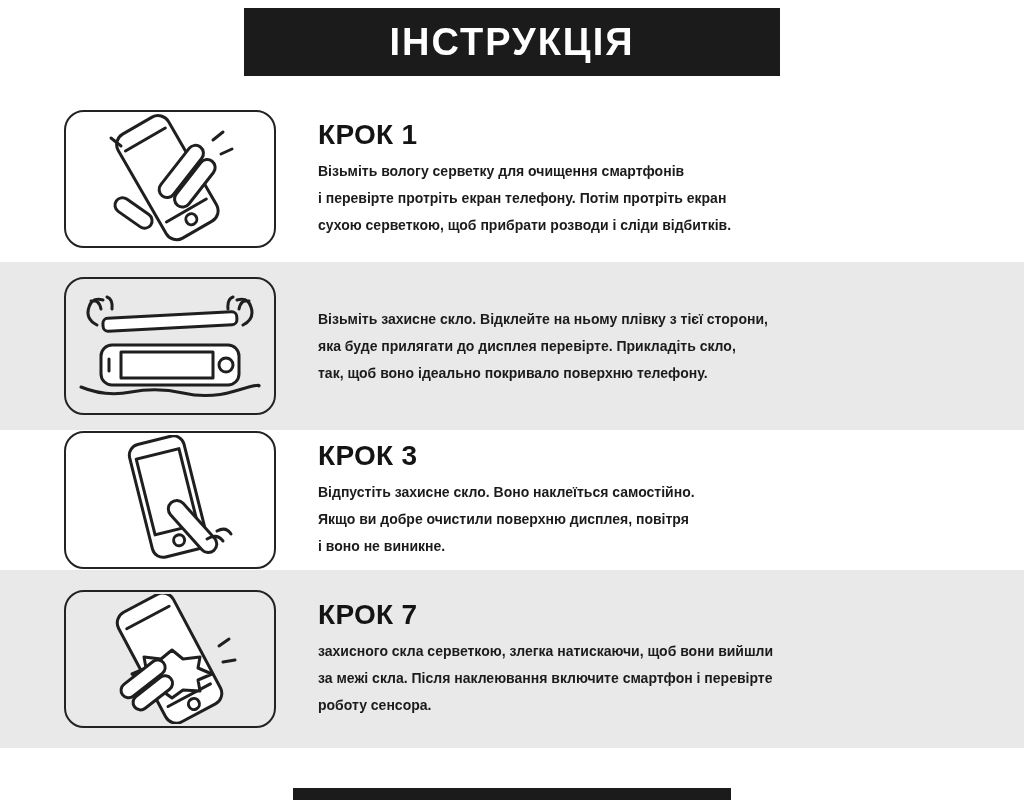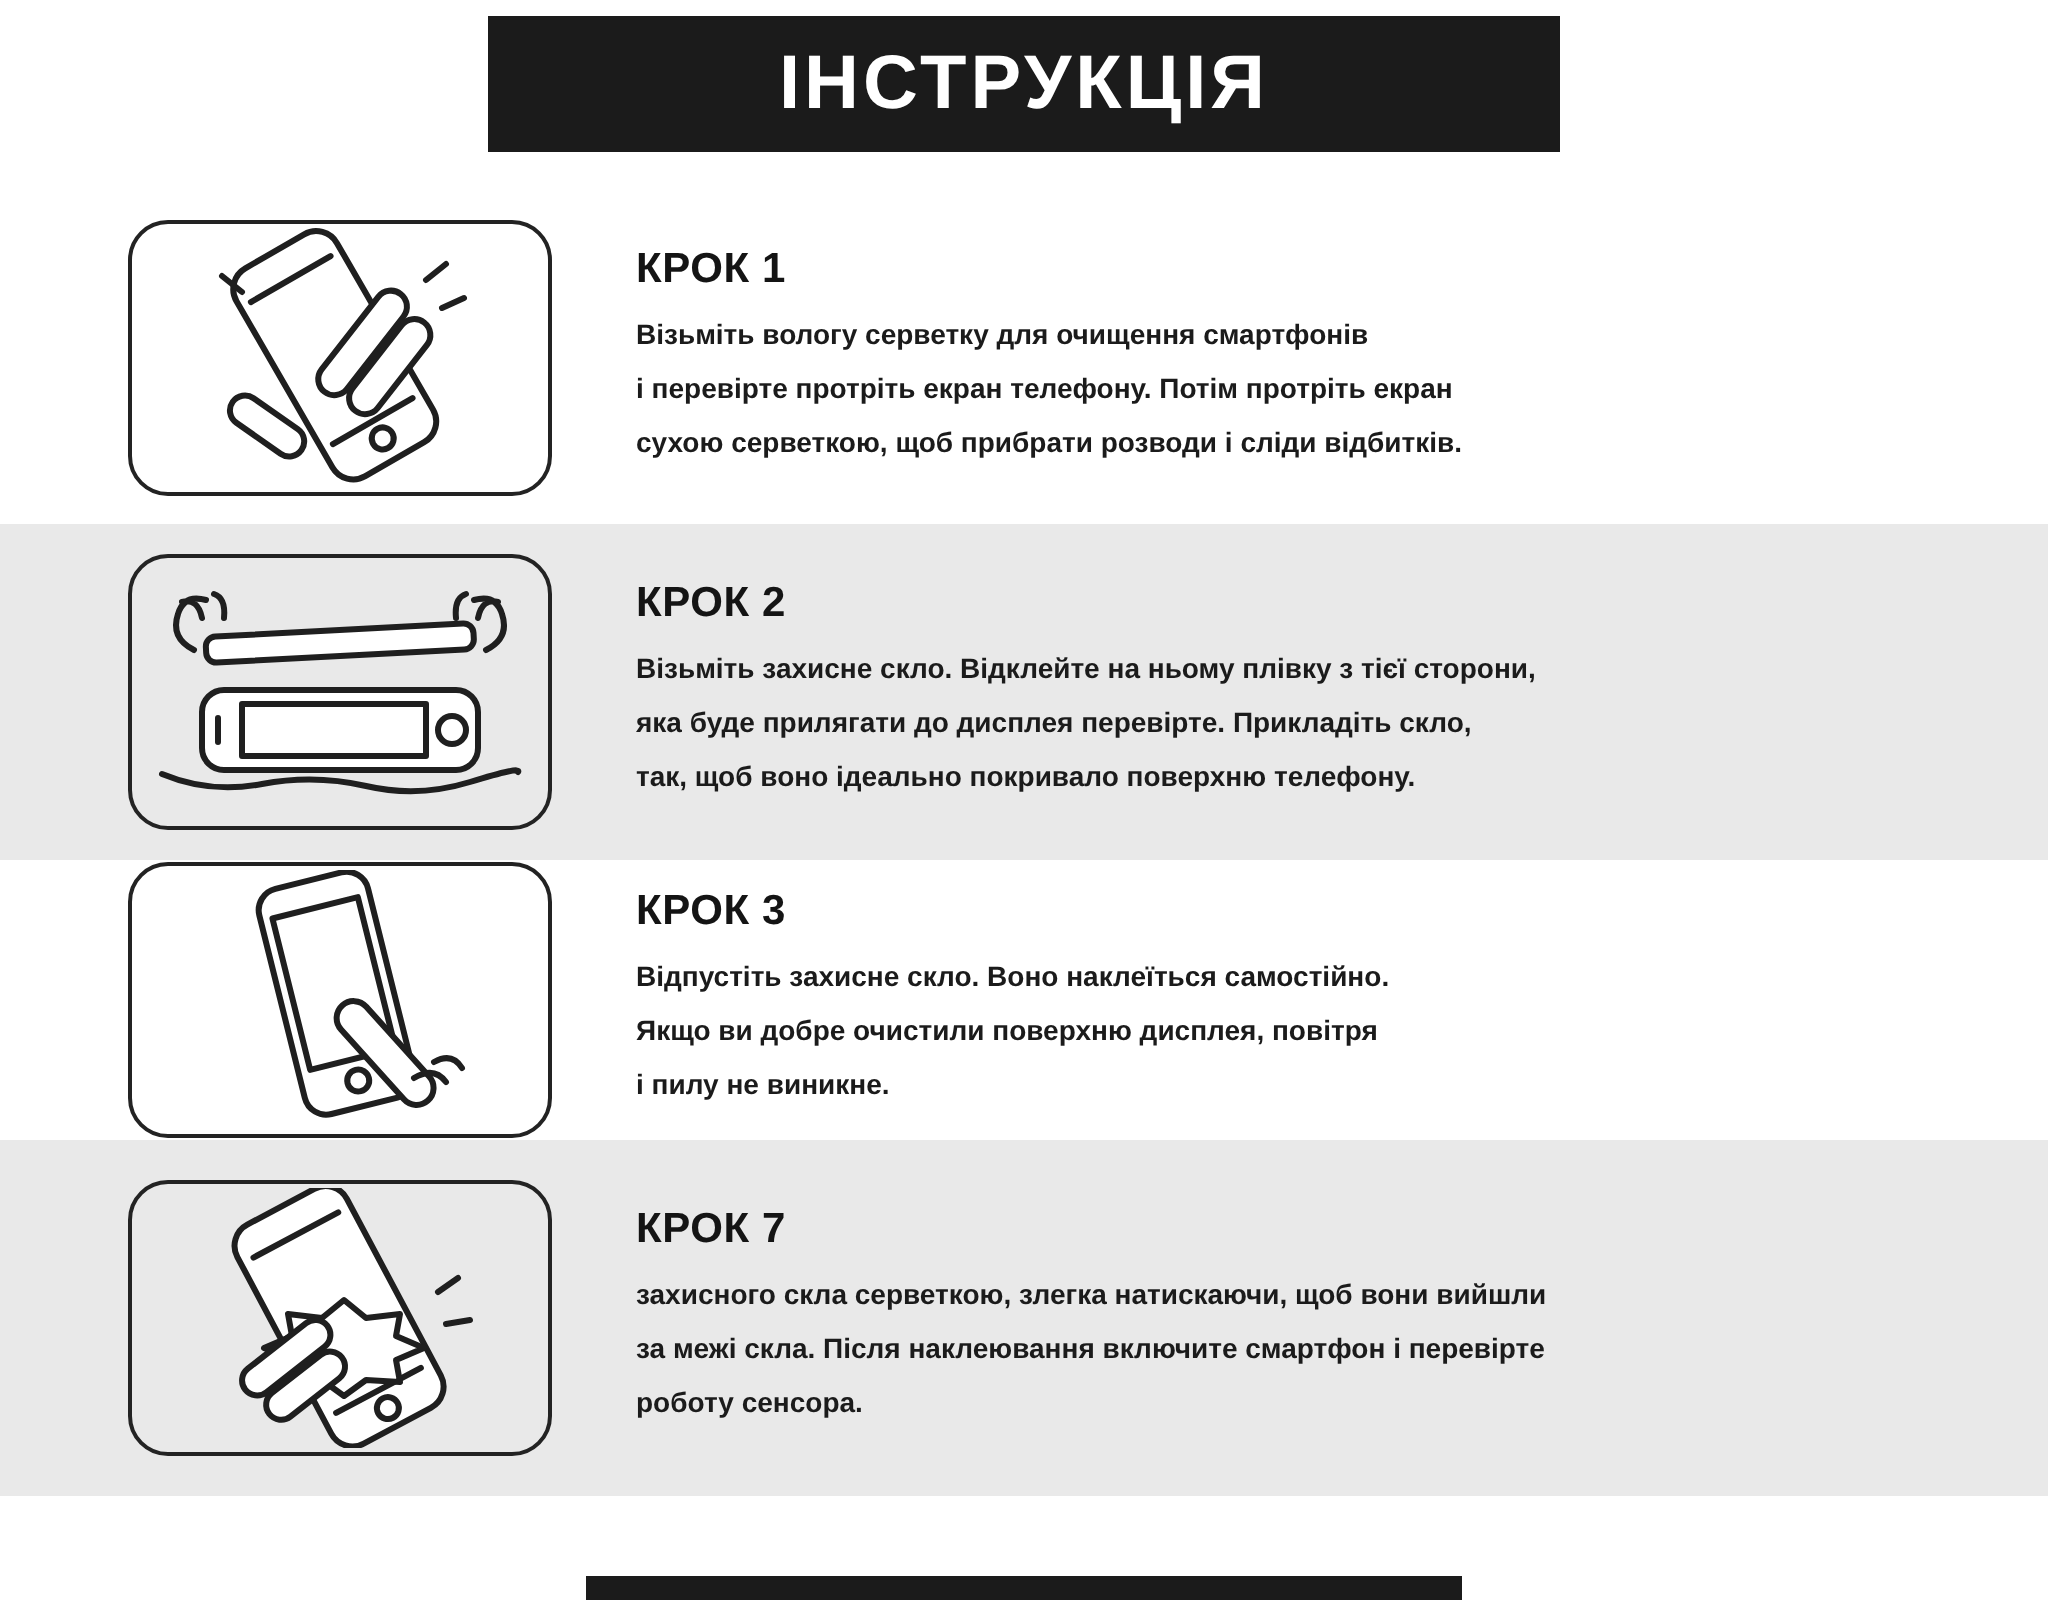--- a/index.html
+++ b/index.html
@@ -44,21 +44,21 @@
     border-radius: 20px;
     background: transparent;
     display: flex;
     align-items: center;
     justify-content: center;
     flex: 0 0 auto;
   }
   .icon-box svg { display: block; }
   .step-text { margin-left: 42px; width: 700px; }
   .step-heading {
-    font-size: 21px;
+    font-size: 28px;
     font-weight: bold;
     color: #141414;
     margin-bottom: 7px;
     letter-spacing: 0.3px;
   }
   .step-line {
     font-size: 14px;
     line-height: 27px;
     color: #1b1b1b;
     white-space: nowrap;
@@ -125,21 +125,20 @@
             <line x1="42" y1="78" x2="42" y2="90"></line>
             <g transform="rotate(-3 103 42)">
               <rect x="36" y="34" width="134" height="13" rx="5" fill="#fff"></rect>
             </g>
             <path d="M30 44 q-12 -6 -8 -18 q3 -10 14 -7 M24 20 q8 -2 10 8 M40 16 q6 2 5 12"></path>
             <path d="M176 44 q12 -6 8 -18 q-3 -10 -14 -7 M182 20 q-8 -2 -10 8 M166 16 q-6 2 -5 12"></path>
           </g>
         </svg>
       </div>
       <div class="step-text">
-        <h2 class="step-heading">КРОК 2</h2>
         <div class="step-line">Візьміть захисне скло. Відклейте на ньому плівку з тієї сторони,</div>
         <div class="step-line">яка буде прилягати до дисплея перевірте. Прикладіть скло,</div>
         <div class="step-line">так, щоб воно ідеально покривало поверхню телефону.</div>
       </div>
     </section>
 
     <section class="step-row">
       <div class="icon-box">
         <svg width="206" height="130" viewBox="0 0 206 130">
           <g fill="none" stroke="#1f1f1f" stroke-width="3" stroke-linecap="round" stroke-linejoin="round">
@@ -152,21 +151,21 @@
               <rect x="118" y="58" width="17" height="64" rx="8.5" fill="#fff"></rect>
             </g>
             <path d="M140 104 q10 -6 16 2 M150 96 q9 -5 14 3"></path>
           </g>
         </svg>
       </div>
       <div class="step-text">
         <h2 class="step-heading">КРОК 3</h2>
         <div class="step-line">Відпустіть захисне скло. Воно наклеїться самостійно.</div>
         <div class="step-line">Якщо ви добре очистили поверхню дисплея, повітря</div>
-        <div class="step-line">і пилу не виникне.</div>
+        <div class="step-line">і воно не виникне.</div>
       </div>
     </section>
 
     <section class="step-row">
       <div class="icon-box">
         <svg width="206" height="130" viewBox="0 0 206 130">
           <g fill="none" stroke="#1f1f1f" stroke-width="3" stroke-linecap="round" stroke-linejoin="round">
             <g transform="rotate(-28 103 65)">
               <rect x="72" y="2" width="62" height="124" rx="12" fill="#fff"></rect>
               <line x1="79" y1="18" x2="127" y2="18"></line>

